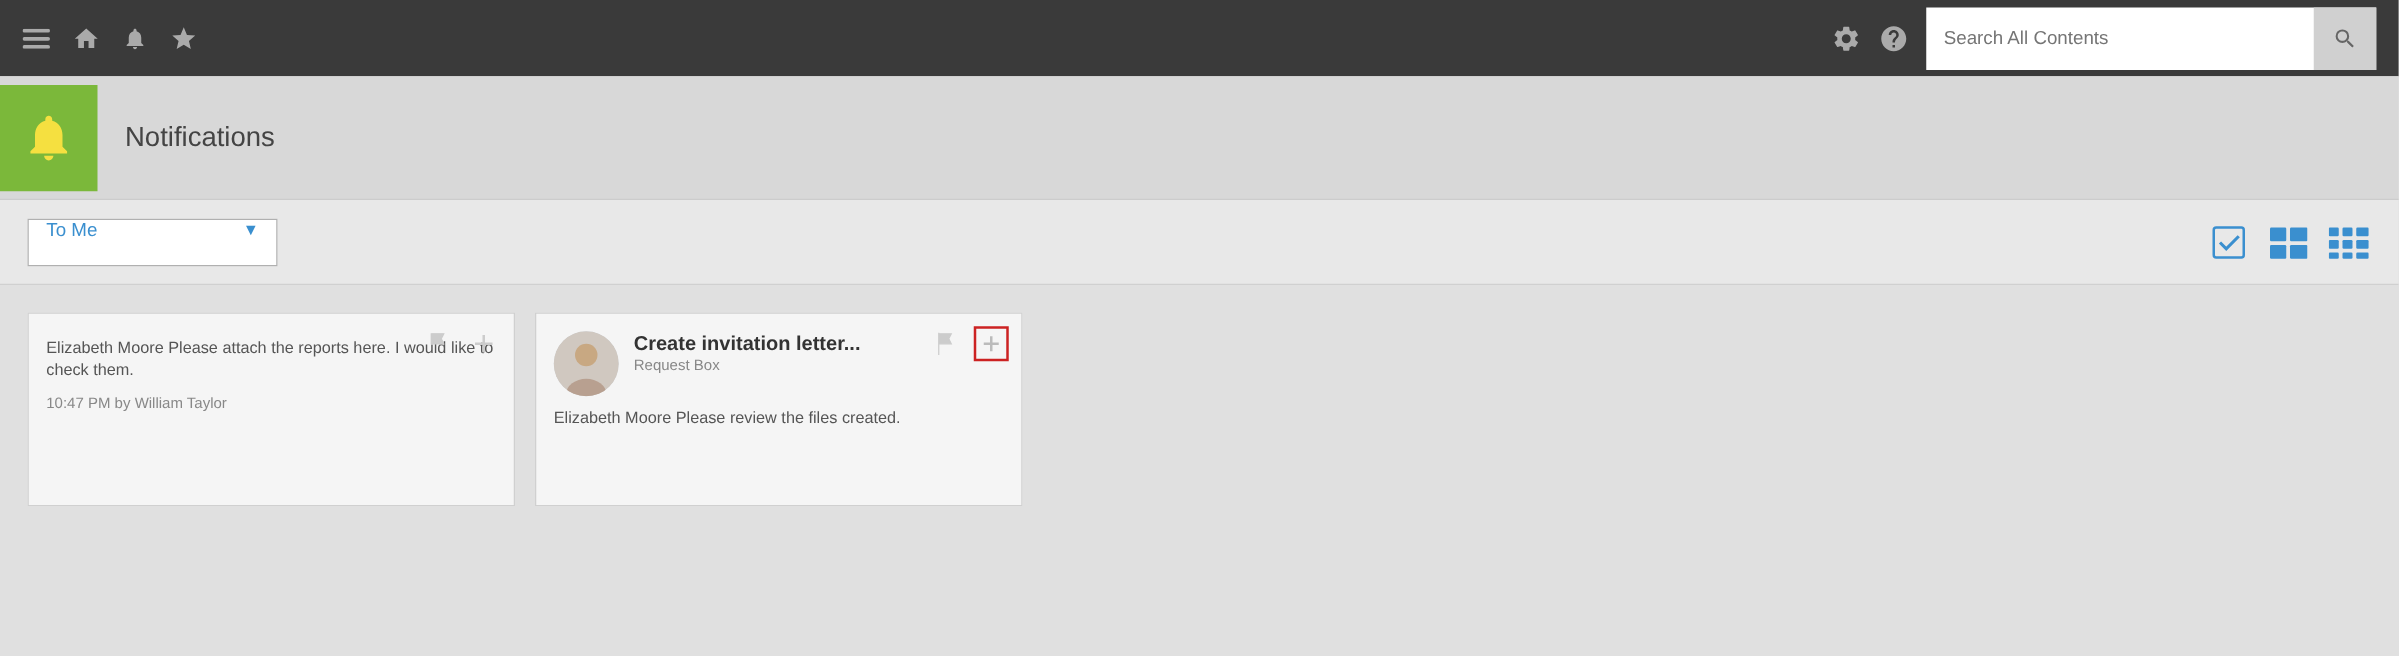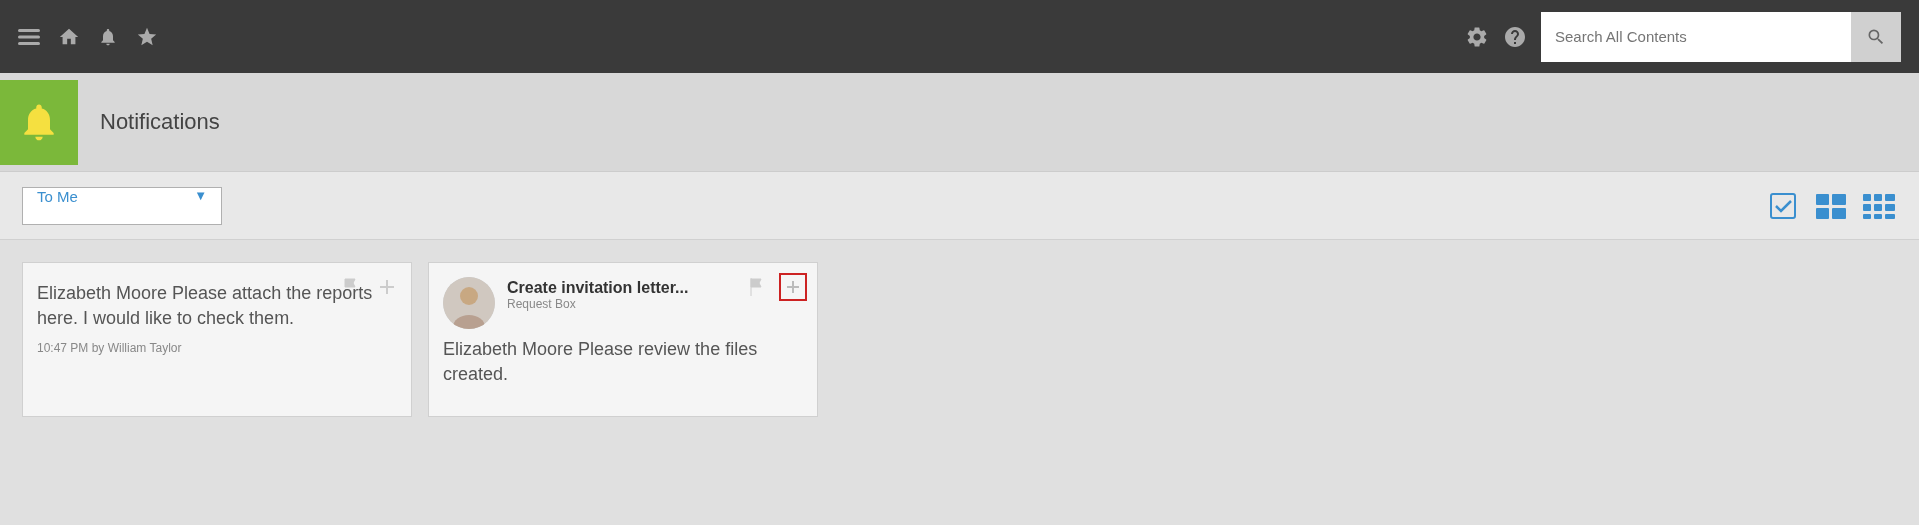--- a/index.html
+++ b/index.html
@@ -1,20 +1,20 @@
 <!DOCTYPE html>
 <html><head>
   <meta charset="utf-8">
   <style>
     * { box-sizing: border-box; margin: 0; padding: 0; }
     body { font-family: 'Segoe UI', Arial, sans-serif; background: #e0e0e0; width: 1919px; height: 525px; overflow: hidden; }
 
     
     .navbar {
-      height: 73px;
+      height: 61px;
       background: #3a3a3a;
       display: flex;
       align-items: center;
       padding: 0 18px;
       gap: 18px;
     }
     .navbar-icon {
       color: #bbb;
       font-size: 20px;
       cursor: pointer;
@@ -213,21 +213,21 @@
       color: #bbb;
       font-size: 16px;
       background: transparent;
       border: none;
     }
     .card-action-btn.highlighted {
       border: 2px solid #cc0000;
       color: #bbb;
     }
     .card-body {
-      font-size: 18px;
+      font-size: 13px;
       color: #555;
       line-height: 1.4;
       margin-top: 4px;
     }
     .card-footer {
       font-size: 12px;
       color: #888;
       margin-top: 6px;
     }
 

